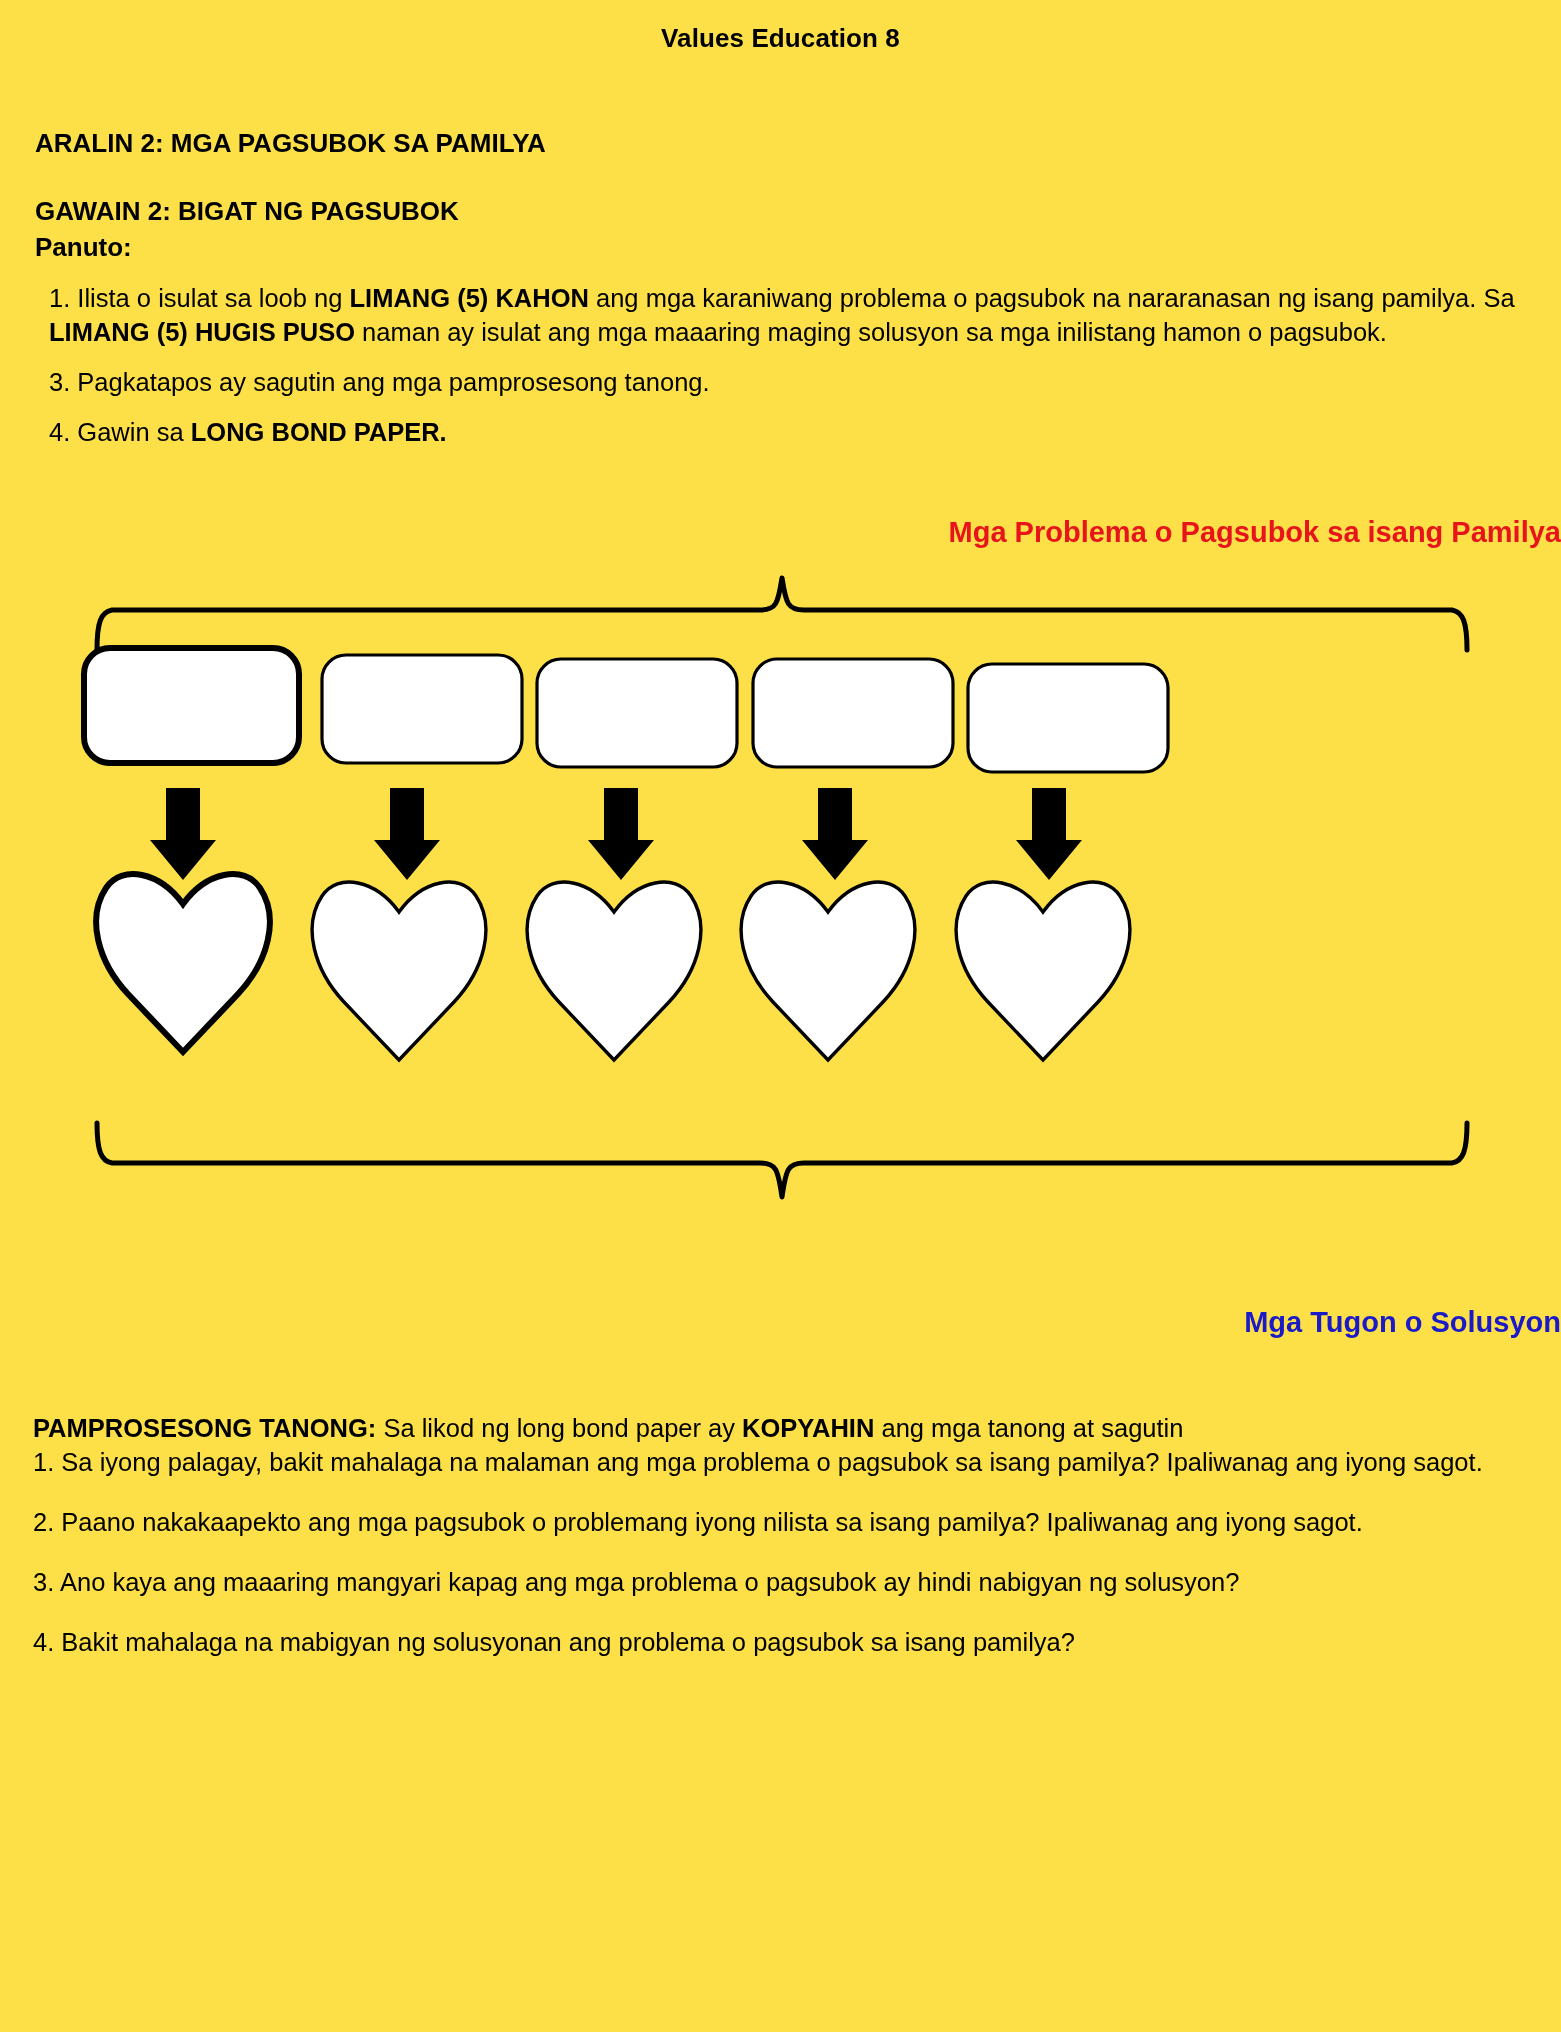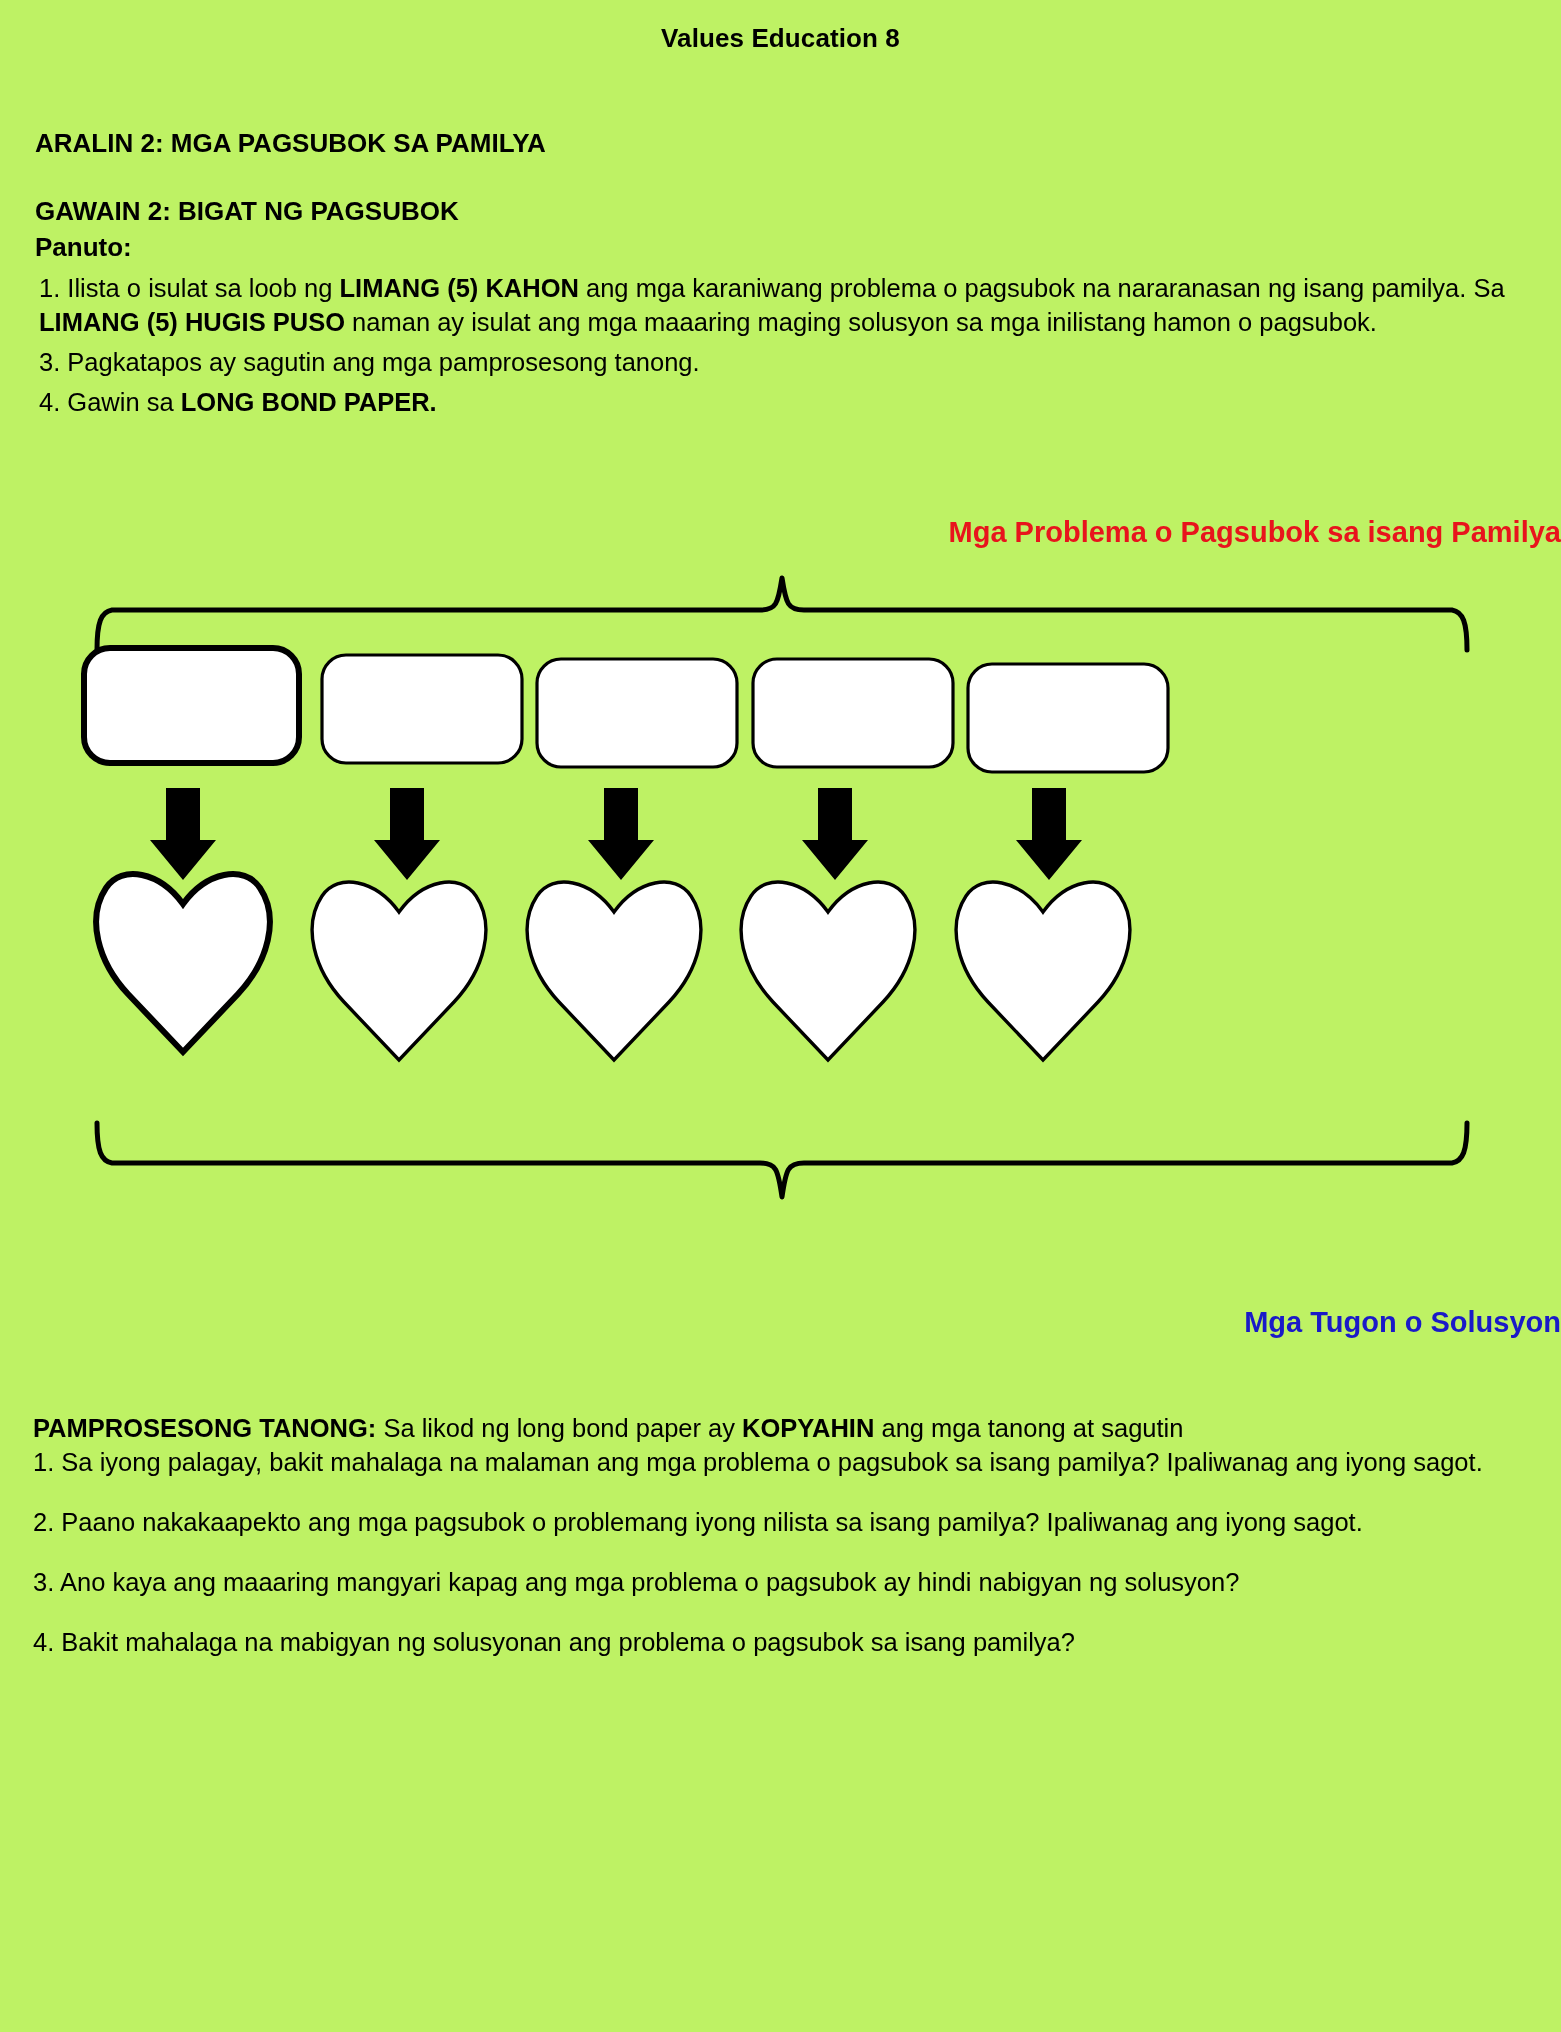--- a/index.html
+++ b/index.html
@@ -12,21 +12,21 @@
     height: 2032px;
     position: relative;
     font-family: "Liberation Sans", sans-serif;
     color: #000000;
     overflow: hidden;
   }
 
   .page {
     position: absolute;
     inset: 0;
-    background: #bef264;
+    background: #fde047;
   }
 
   
   .doc-header {
     position: absolute;
     top: 22px;
     left: 0;
     width: 1561px;
     text-align: center;
     line-height: 1.30;
@@ -63,21 +63,21 @@
   
   .instructions {
     position: absolute;
     top: 266px;
     left: 33px;
     width: 1500px;
     font-size: 25.5px;
     line-height: 1.33;
   }
   .instructions p {
-    margin: 6px;
+    margin: 16px;
   }
   .instructions b { font-weight: bold; }
 
   
   .diagram {
     position: absolute;
     top: 500px;
     left: 0;
     width: 1561px;
     height: 860px;

